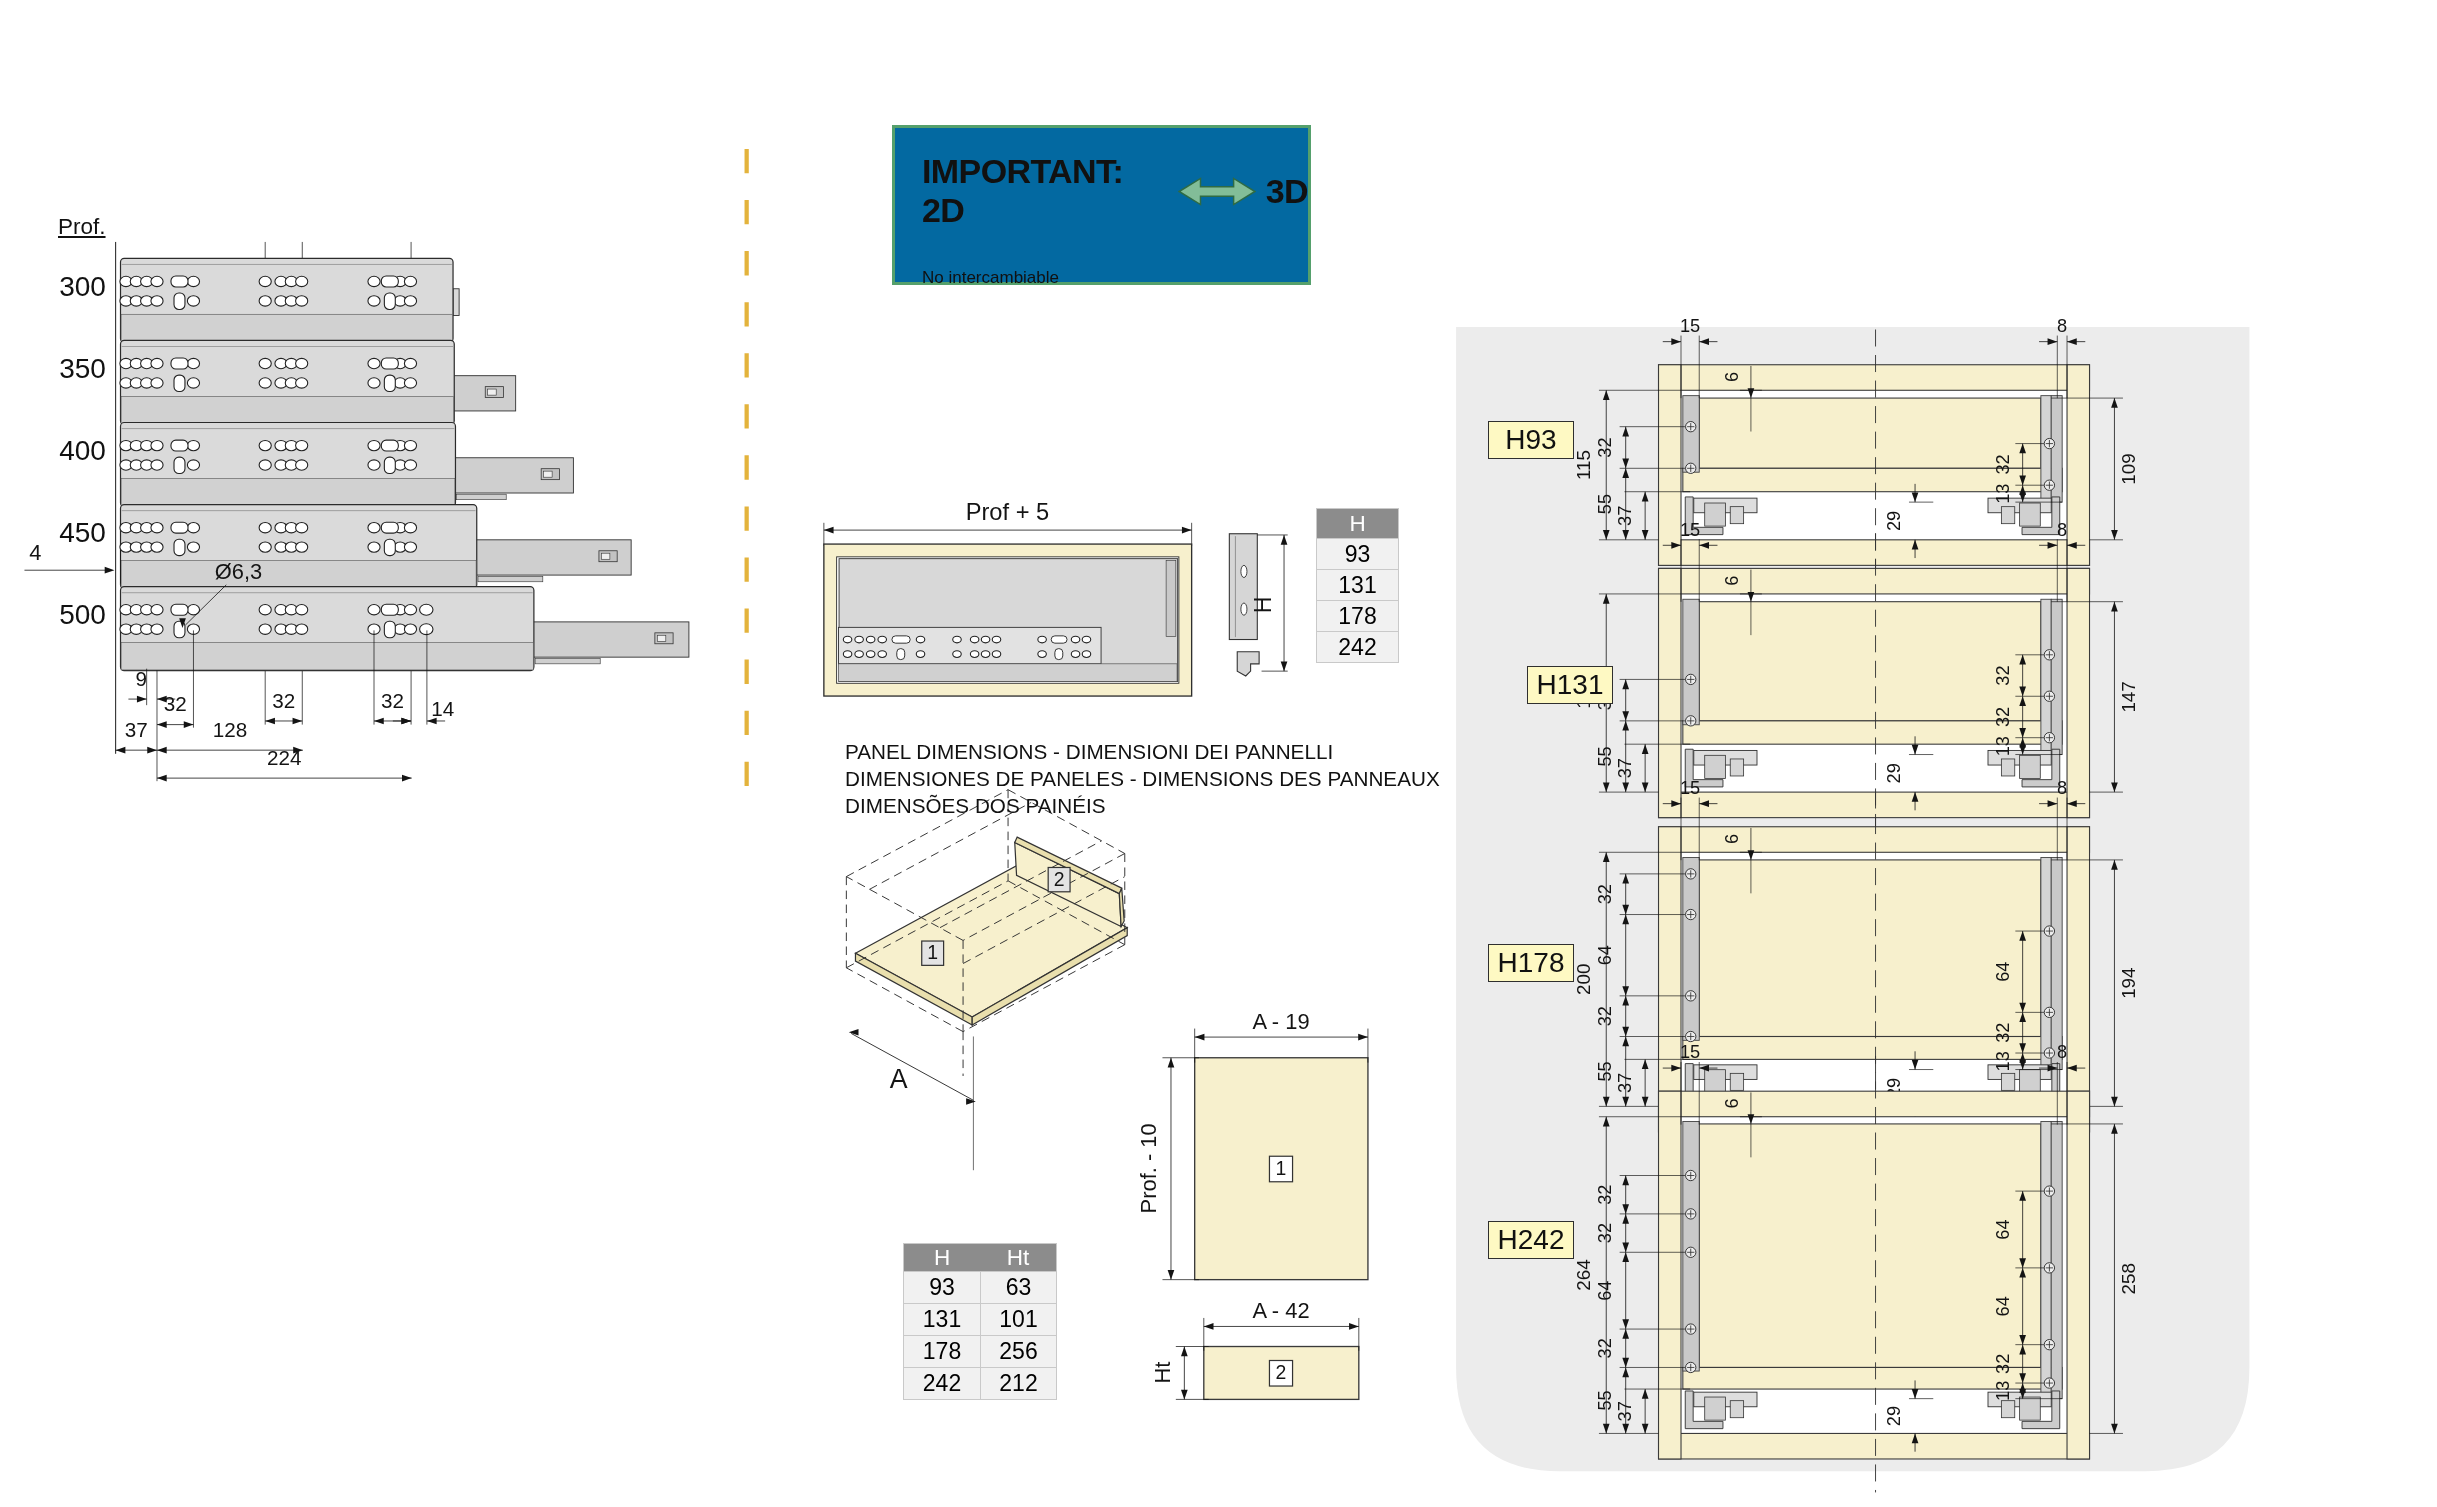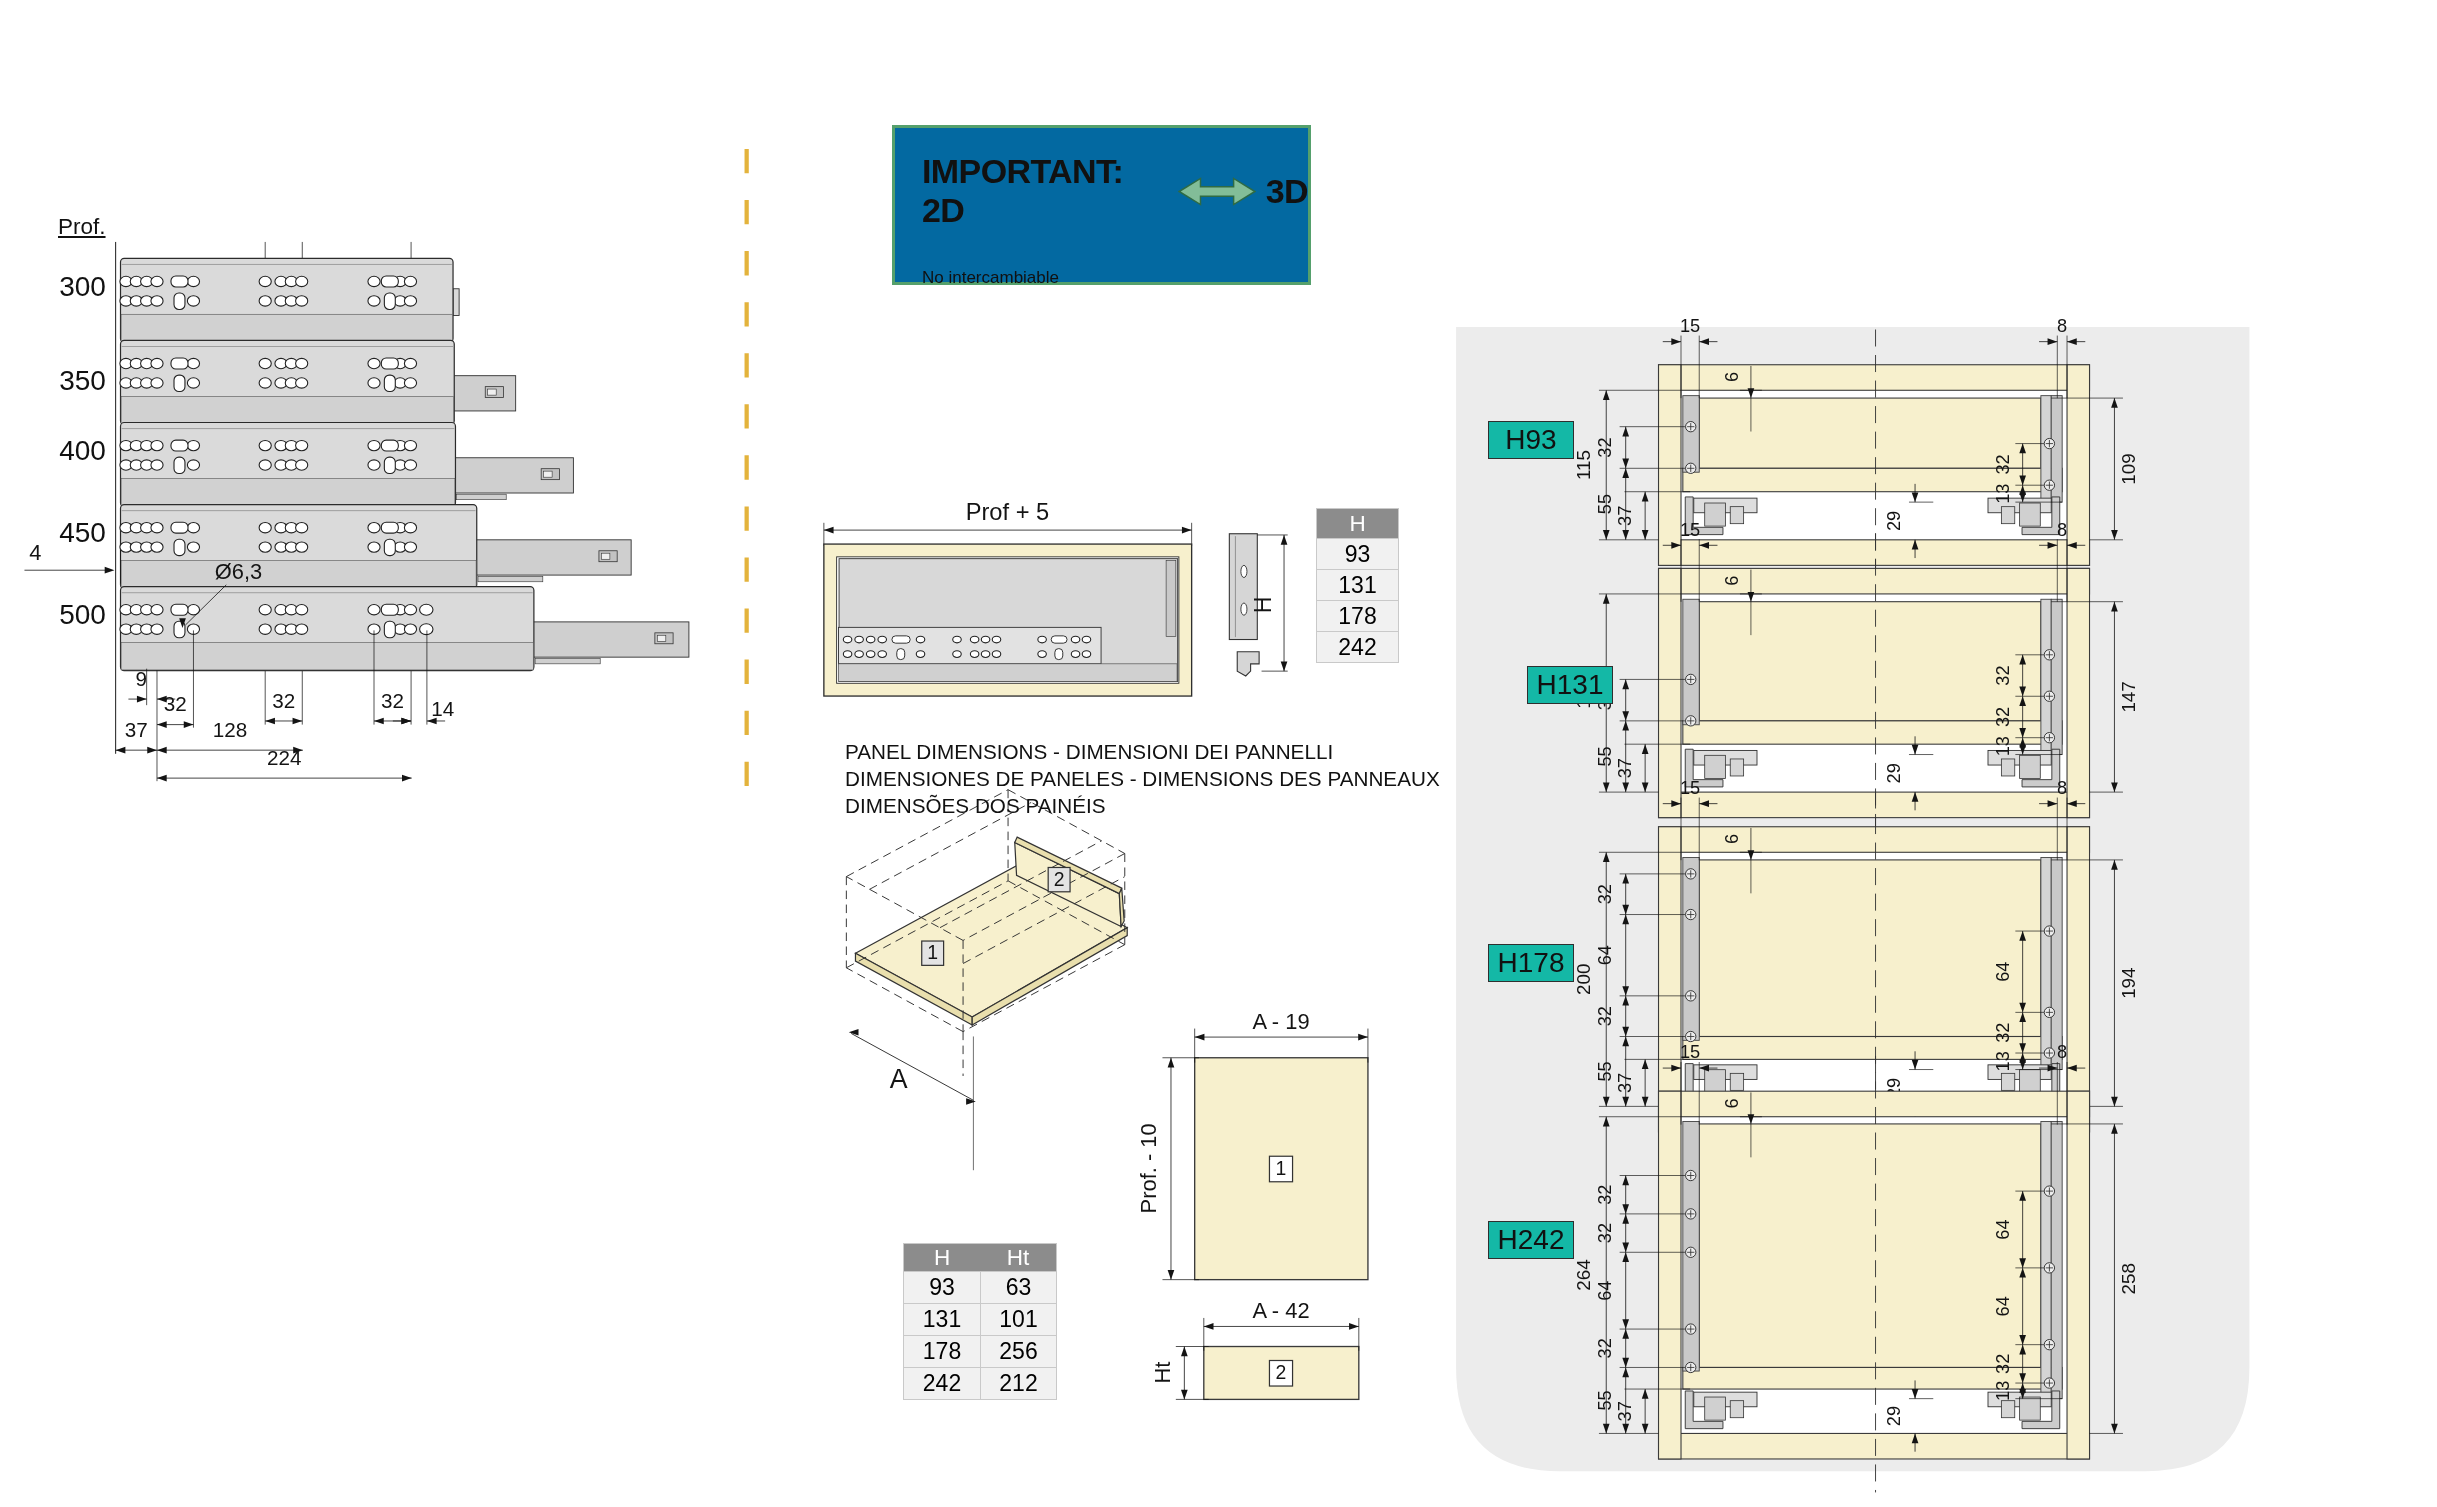--- a/index.html
+++ b/index.html
@@ -26,21 +26,21 @@
   .tbl .rw { display:flex; background:#F1F1F1; border-top:1.2px solid #C9C9C9; }
   .tbl .rw div { display:flex; align-items:center; justify-content:center; font-size:23px; border-left:1.2px solid #C9C9C9;}
   .tbl .rw div:first-child { border-left:none; }
   #htab { left:1316px; top:508px; width:83px; }
   #htab .hd div { width:81px; height:29px; }
   #htab .rw div { width:81px; height:30px; }
   #hhtab { left:903px; top:1243px; width:154px; }
   #hhtab .hd div { width:76px; height:27px; }
   #hhtab .rw div { width:76px; height:31px; }
   
-  .seclab { width:86px; height:38px; border:1.8px solid #2f2f2f; background:#14b8a6;
+  .seclab { width:86px; height:38px; border:1.8px solid #2f2f2f; background:#fef9c3;
     display:flex; align-items:center; justify-content:center; font-size:28px; }
 </style>
 </head>
 <body>
 
 <div id="stage">
   <svg id="art" width="2438" height="1507" viewBox="0 0 4010 2479">
       <g>
         <line x1="436" y1="398" x2="436" y2="1192" stroke="#141414" stroke-width="1.2"></line>
         <line x1="497" y1="398" x2="497" y2="1192" stroke="#141414" stroke-width="1.2"></line>
@@ -873,21 +873,21 @@
           <line x1="3478" y1="1848.840909090909" x2="3478" y2="2358" stroke="#141414" stroke-width="1.3"></line>
           <polygon points="3478,1848.840909090909 3472.5,1864.840909090909 3483.5,1864.840909090909" fill="#141414"></polygon>
           <polygon points="3478,2358 3472.5,2342 3483.5,2342" fill="#141414"></polygon>
           <text x="3512" y="2103.4204545454545" fill="#141414" font-size="31" text-anchor="middle" font-family="&quot;Liberation Sans&quot;,sans-serif" transform="rotate(-90 3512 2103.4204545454545)">258</text>
         </g>
       </g>
     </svg>
 
   <div class="ov prof">Prof.</div>
   <div class="ov szlab" style="left:57px; top:271px;">300</div>
-  <div class="ov szlab" style="left:57px; top:353px;margin-top:12px;">350</div>
+  <div class="ov szlab" style="left:57px; top:353px;">350</div>
   <div class="ov szlab" style="left:57px; top:435px;">400</div>
   <div class="ov szlab" style="left:57px; top:517px;">450</div>
   <div class="ov szlab" style="left:57px; top:599px;">500</div>
 
   <div id="imp" class="ov">
     <div class="trow">
       <span class="t1">IMPORTANT: 2D</span>
       <svg width="80" height="35" viewBox="0 0 132 58">
         <polygon points="2,29 38,7 38,21 94,21 94,7 130,29 94,51 94,37 38,37 38,51" fill="#82BD98" stroke="#2E6B45" stroke-width="2.5"></polygon>
       </svg>

